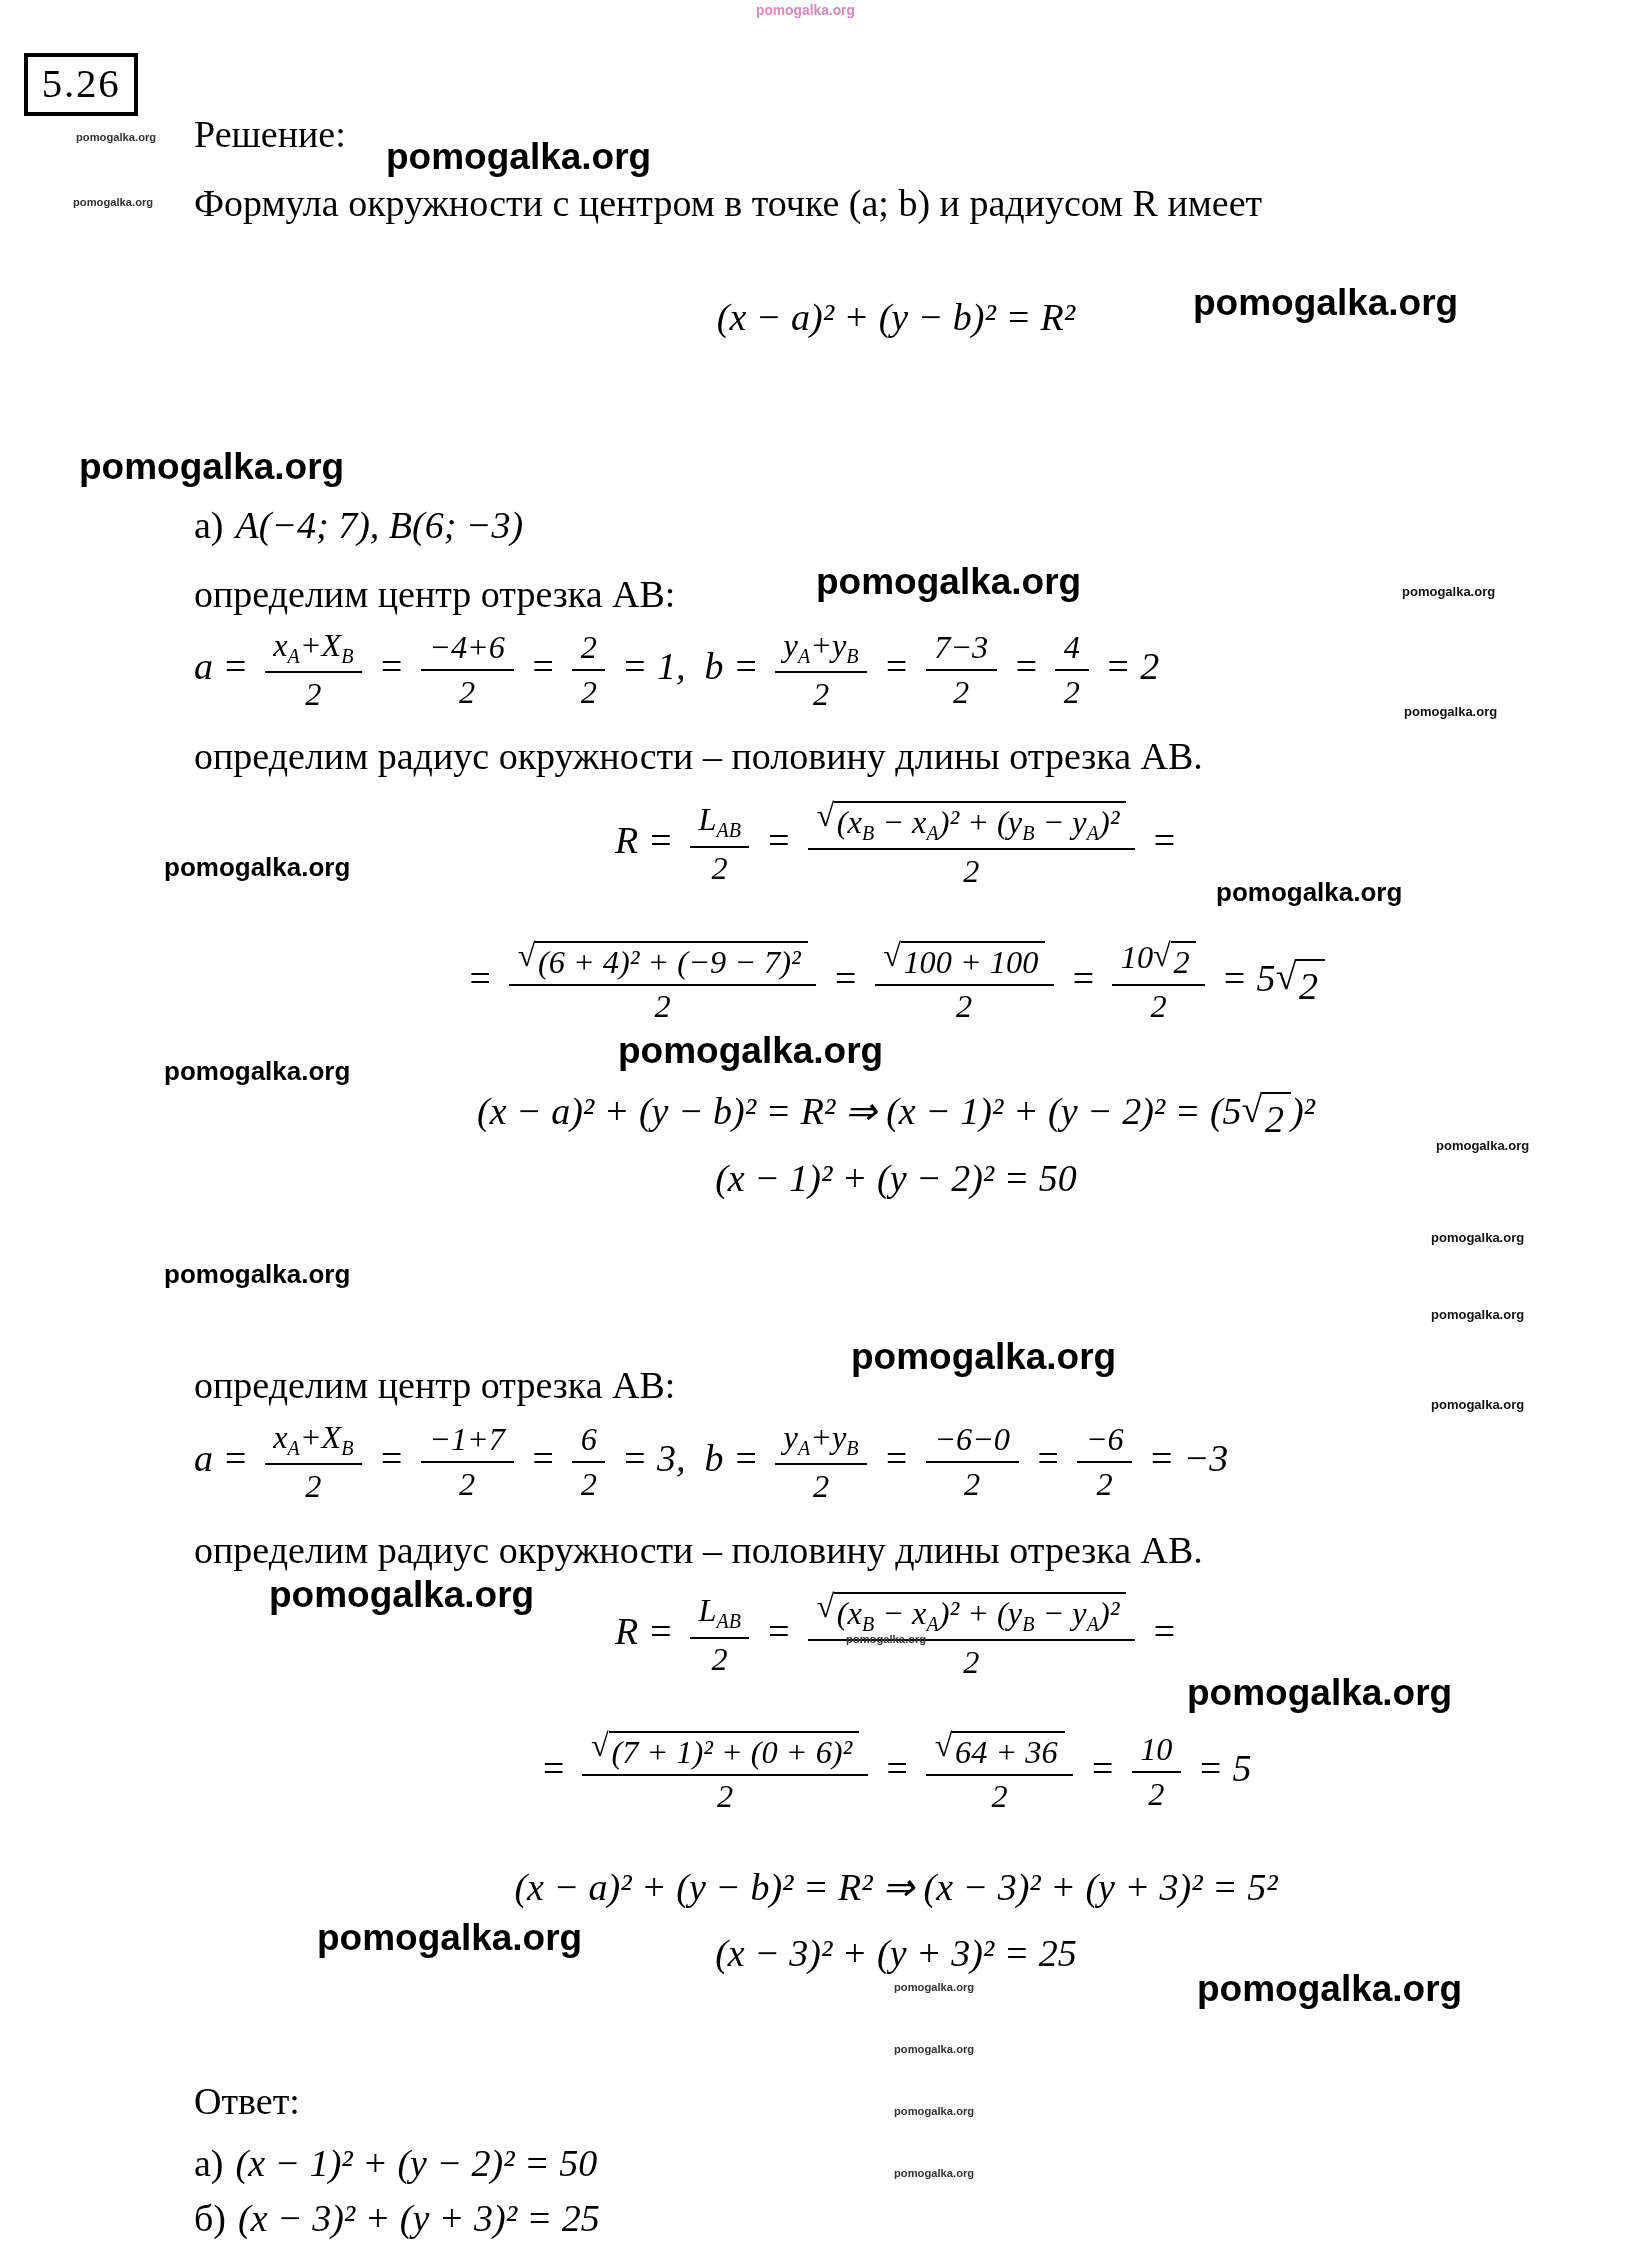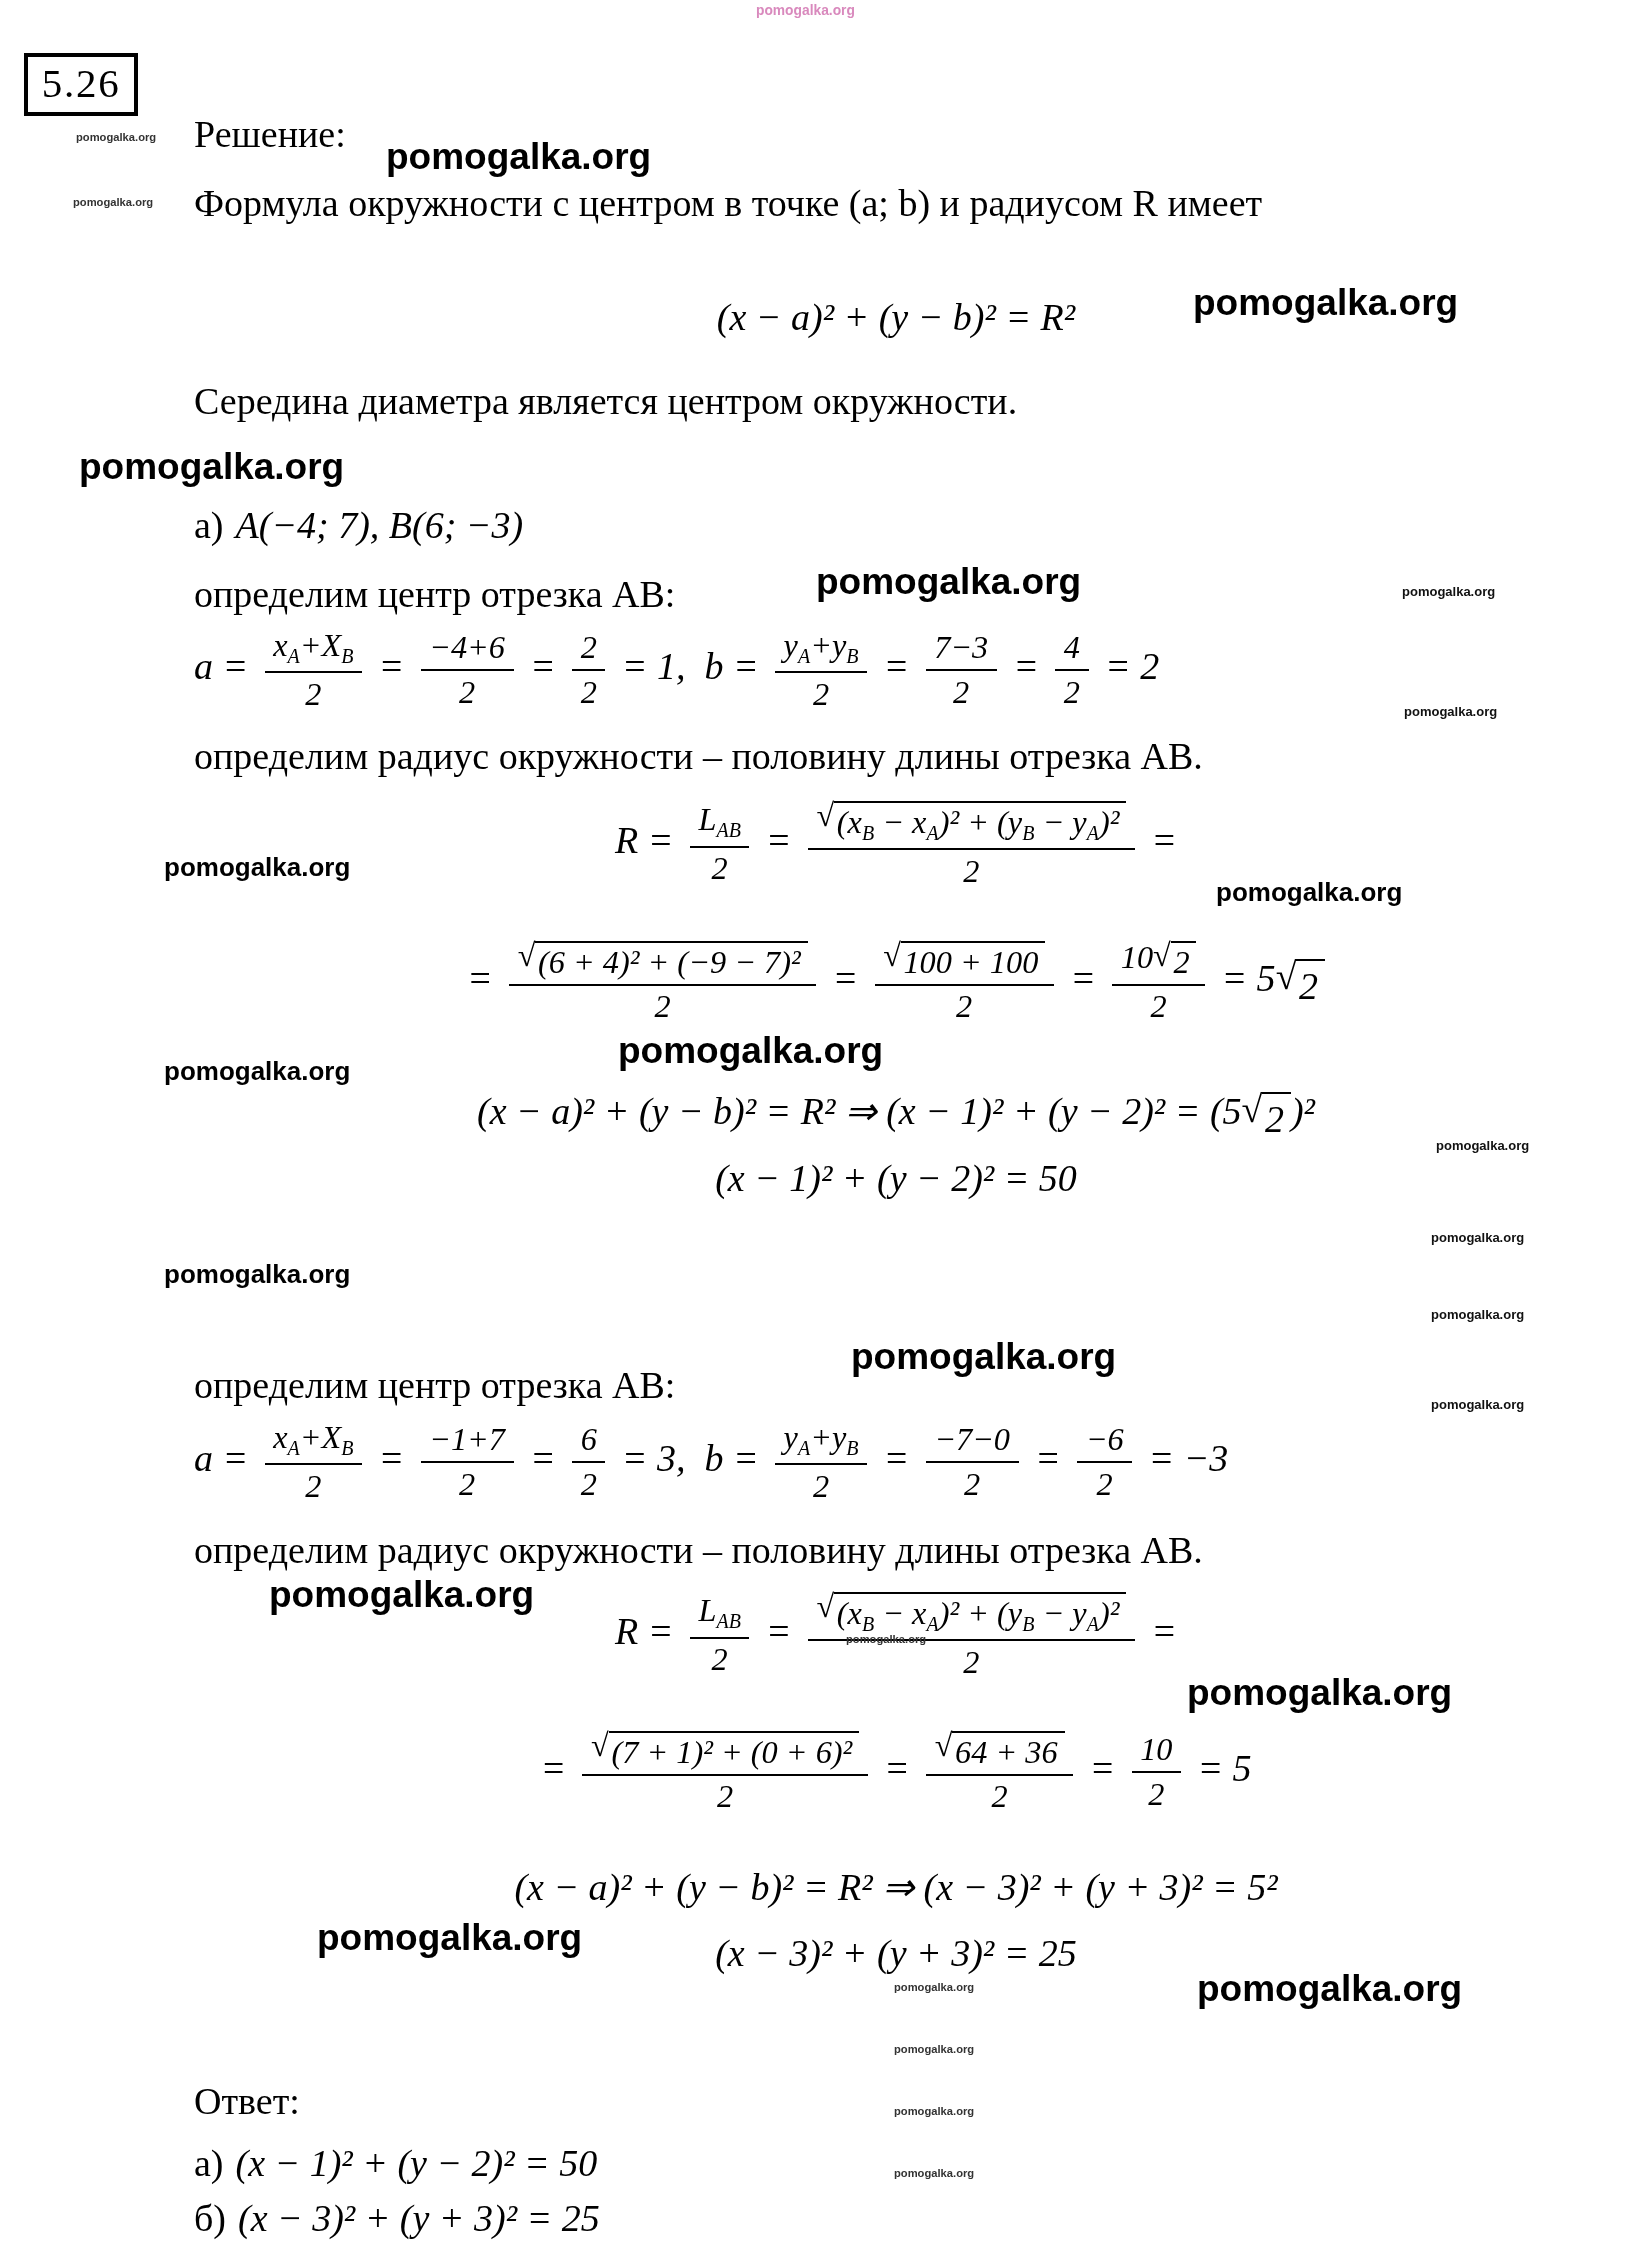--- a/index.html
+++ b/index.html
@@ -78,21 +78,20 @@
   <span class="wm wm-lg" style="left:317px;top:1917px">pomogalka.org</span>
   <span class="wm wm-lg" style="left:1197px;top:1968px">pomogalka.org</span>
   <span class="wm wm-xs" style="left:894px;top:1981px">pomogalka.org</span>
   <span class="wm wm-xs" style="left:894px;top:2043px">pomogalka.org</span>
   <span class="wm wm-xs" style="left:894px;top:2105px">pomogalka.org</span>
   <span class="wm wm-xs" style="left:894px;top:2167px">pomogalka.org</span>
 
   <div class="block text" style="top:110px">Решение:</div>
   <div class="block text" style="top:179px">Формула окружности с центром в точке (a; b) и радиусом R имеет</div>
   <div class="block formula" style="top:293px">(x − a)² + (y − b)² = R²</div>
-  <div class="block text" style="top:377px">Середина диаметра является центром окружности.</div>
 
   <div class="block text" style="top:501px">
     <span class="label">а)</span><span class="math">A(−4; 7), B(6; −3)</span>
   </div>
   <div class="block text" style="top:570px">определим центр отрезка AB:</div>
   <div class="block formula-left" style="top:627px">a = <span class="frac">
         <span class="num">x<sub>A</sub>+X<sub>B</sub></span>
         <span class="den">2</span>
       </span> = <span class="frac">
         <span class="num">−4+6</span>
@@ -156,21 +155,21 @@
       </span> = <span class="frac">
         <span class="num">−1+7</span>
         <span class="den">2</span>
       </span> = <span class="frac">
         <span class="num">6</span>
         <span class="den">2</span>
       </span> = 3,&nbsp; b = <span class="frac">
         <span class="num">y<sub>A</sub>+y<sub>B</sub></span>
         <span class="den">2</span>
       </span> = <span class="frac">
-        <span class="num">−7−0</span>
+        <span class="num">−6−0</span>
         <span class="den">2</span>
       </span> = <span class="frac">
         <span class="num">−6</span>
         <span class="den">2</span>
       </span> = −3</div>
   <div class="block text" style="top:1526px">определим радиус окружности – половину длины отрезка AB.</div>
   <div class="block formula" style="top:1590px">R = <span class="frac">
         <span class="num">L<sub>AB</sub></span>
         <span class="den">2</span>
       </span> = <span class="frac">

